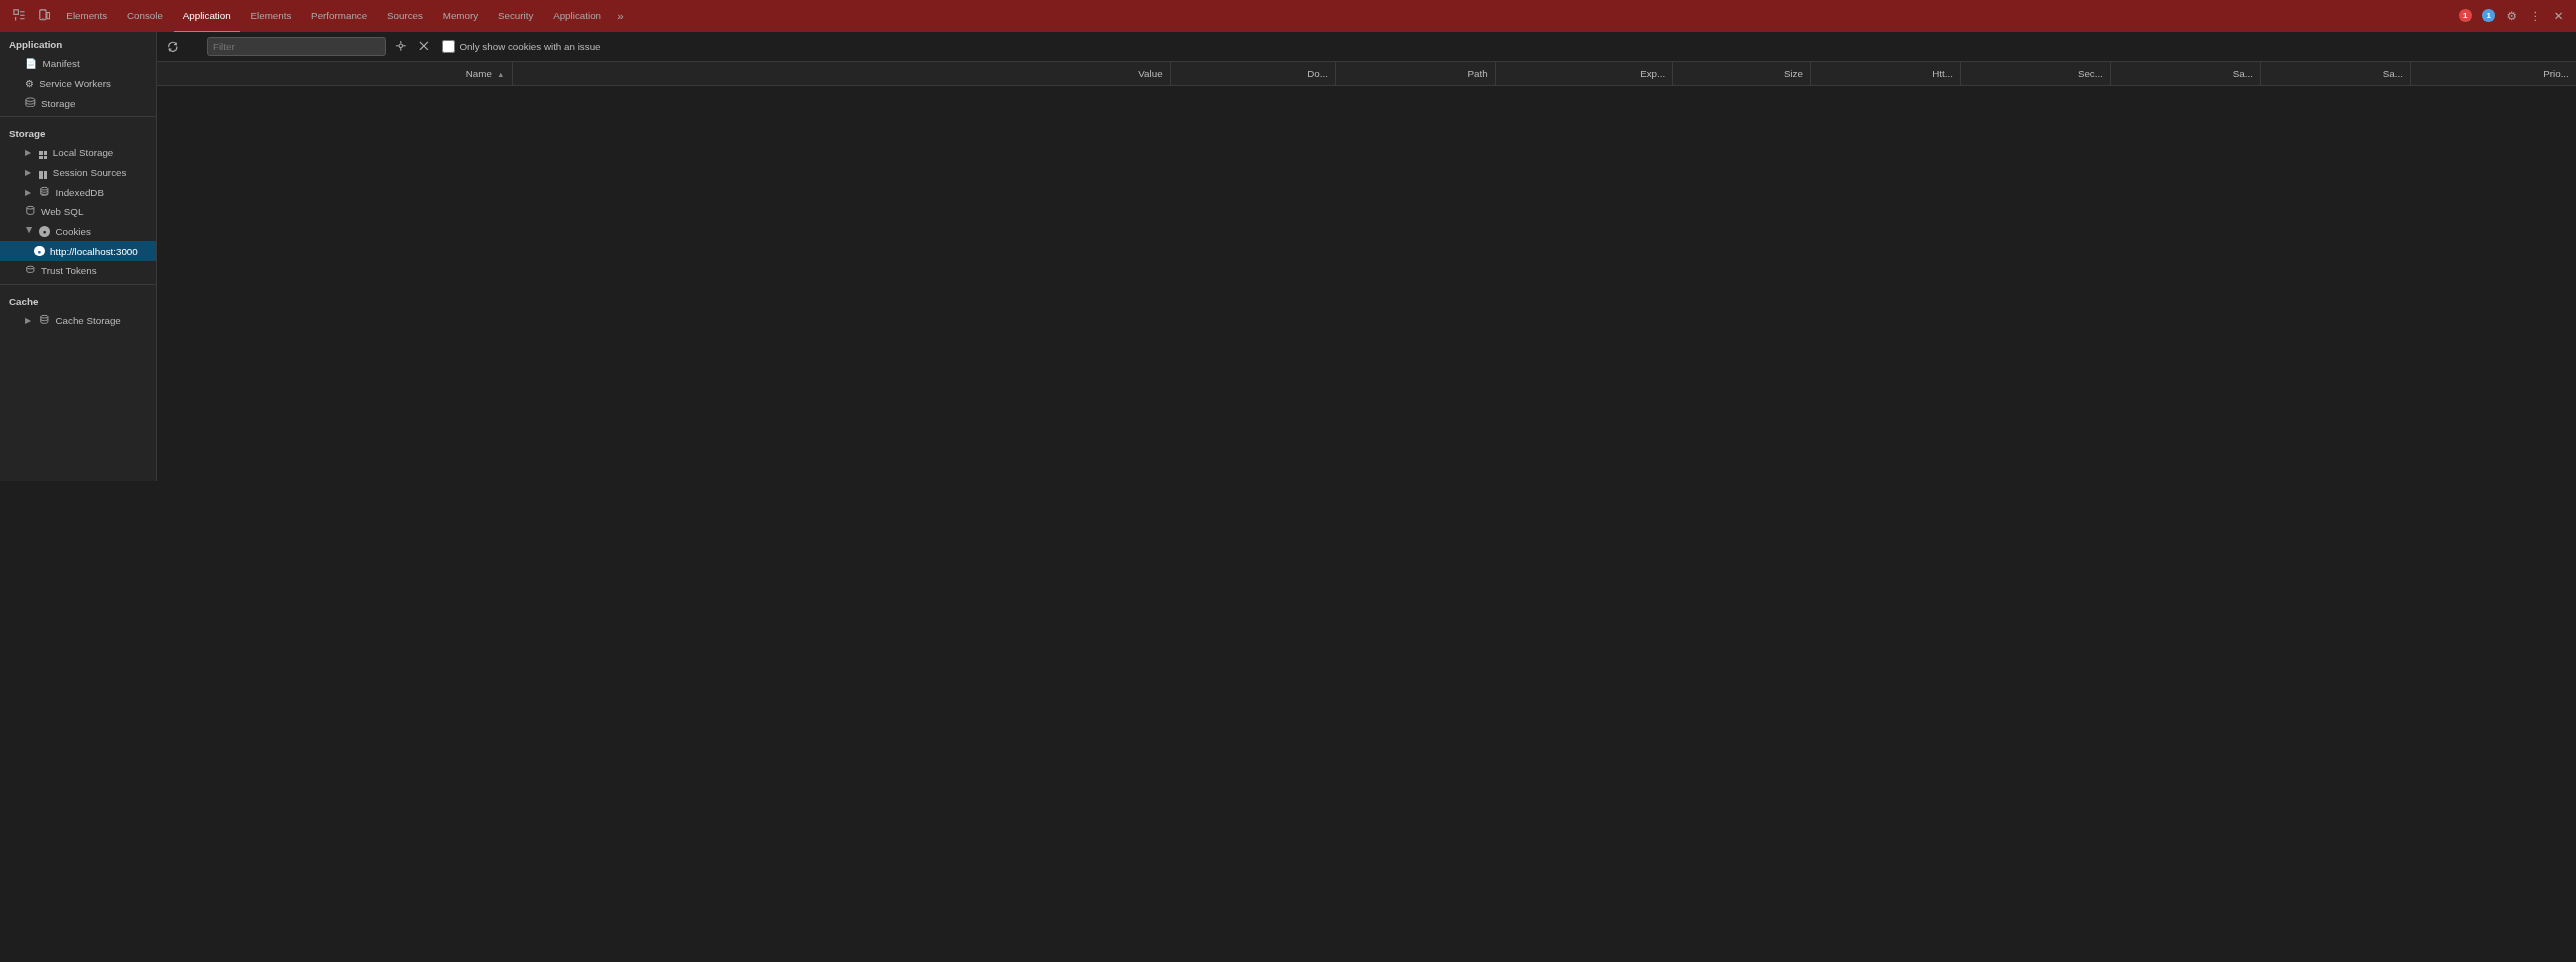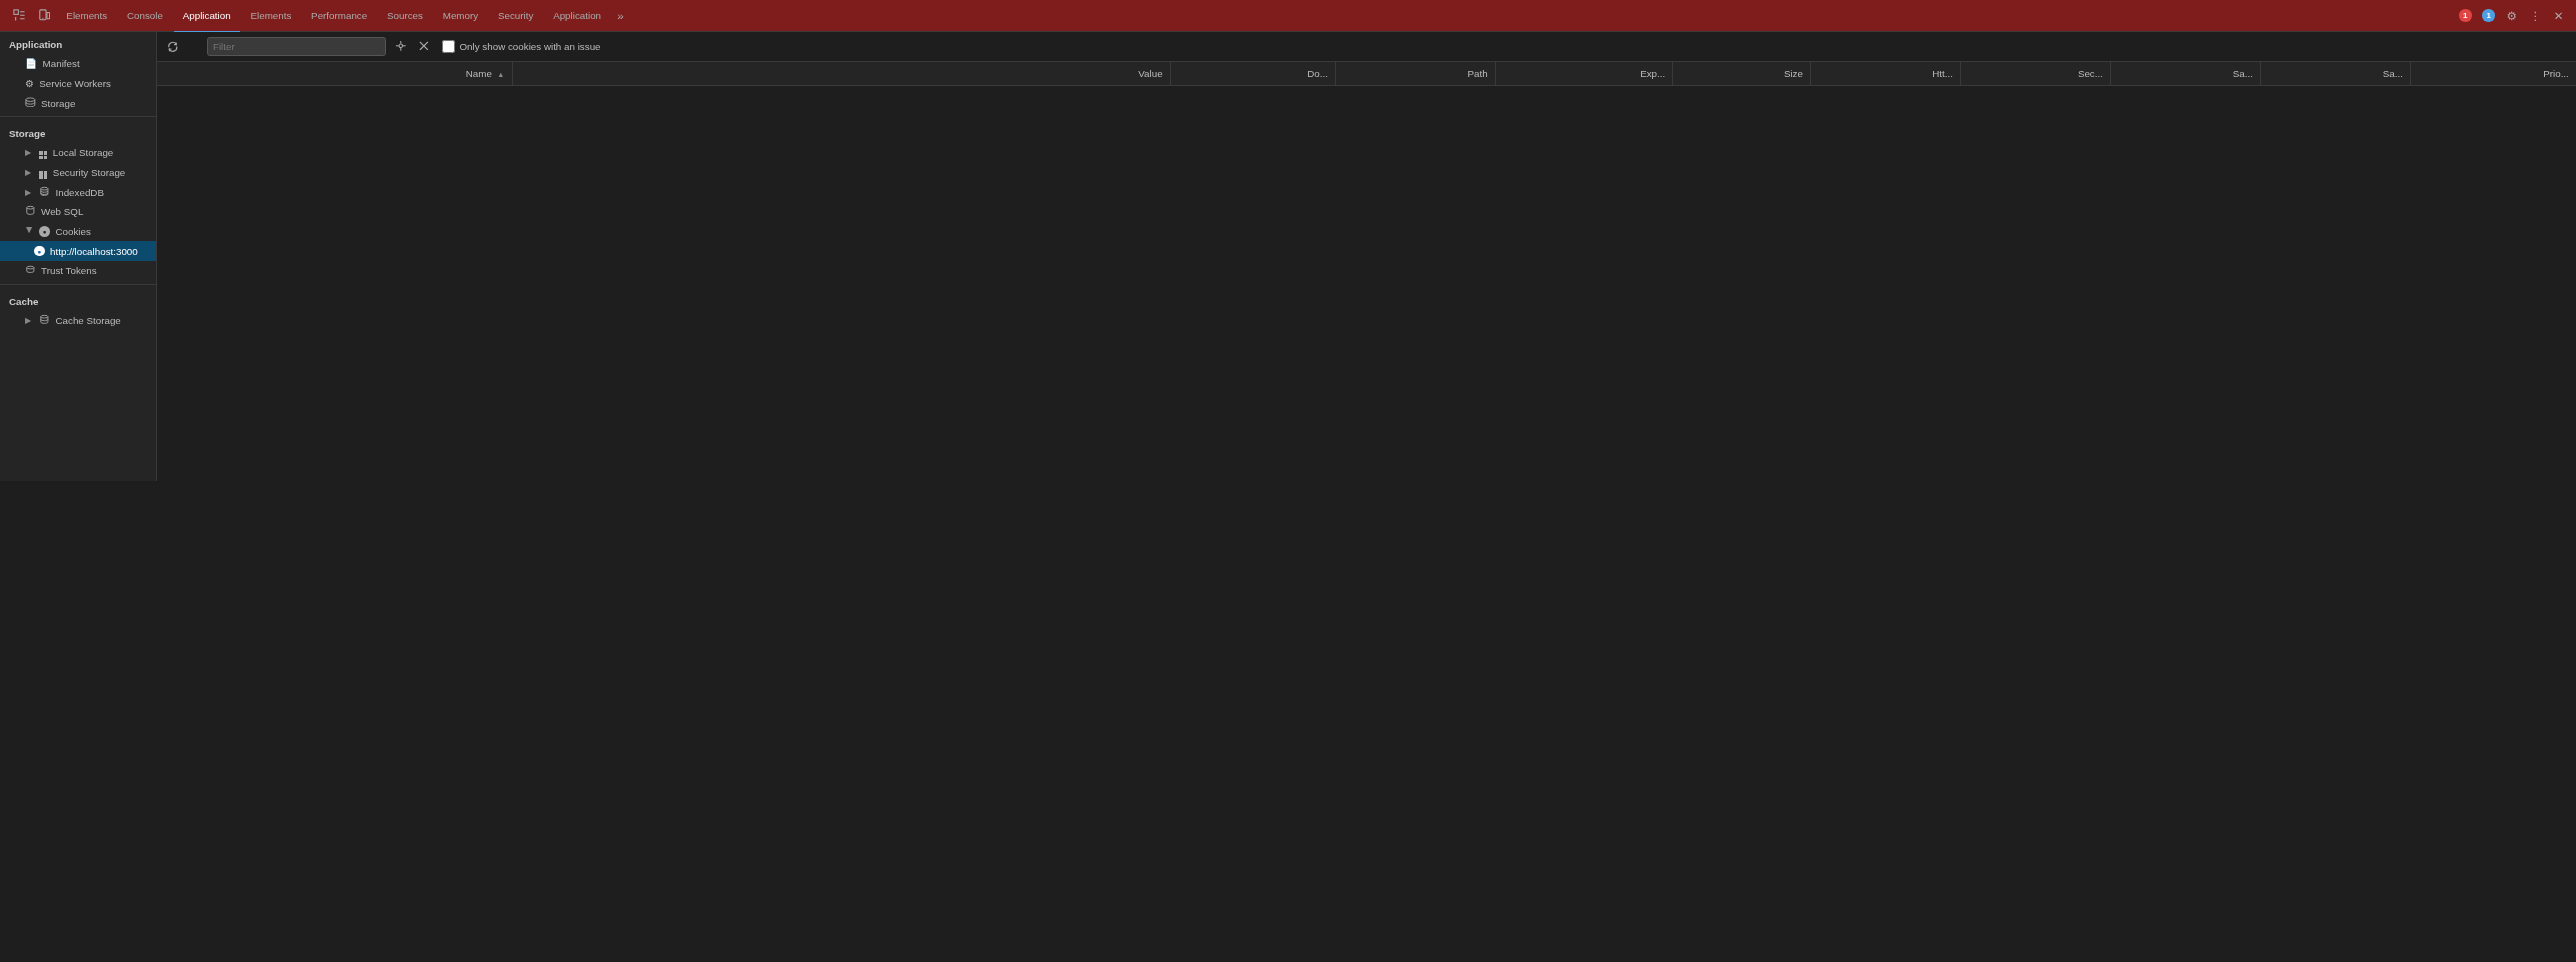--- a/index.html
+++ b/index.html
@@ -392,21 +392,21 @@
     <div class="sidebar-item sidebar-item-indent">
       <span class="expand-arrow">▶</span>
       <span>
         <div class="icon-grid">
             <span></span>
             <span></span>
             <span></span>
             <span></span>
           </div>
       </span>
-      <span>Security Storage</span>
+      <span>Session Sources</span>
     </div>
     <div class="sidebar-item sidebar-item-indent">
       <span class="expand-arrow">▶</span>
       <span>
         <svg width="10.7" height="10.7" viewBox="0 0 12 12" fill="none">
           <ellipse cx="6" cy="3" rx="4" ry="1.5" stroke="#aaa" stroke-width="1"></ellipse>
           <path d="M2 3v6c0 .83 1.79 1.5 4 1.5s4-.67 4-1.5V3" stroke="#aaa" stroke-width="1" fill="none"></path>
           <path d="M2 5.5c0 .83 1.79 1.5 4 1.5s4-.67 4-1.5" stroke="#aaa" stroke-width="1" fill="none"></path>
           <path d="M2 8c0 .83 1.79 1.5 4 1.5s4-.67 4-1.5" stroke="#aaa" stroke-width="1" fill="none"></path>
         </svg>

